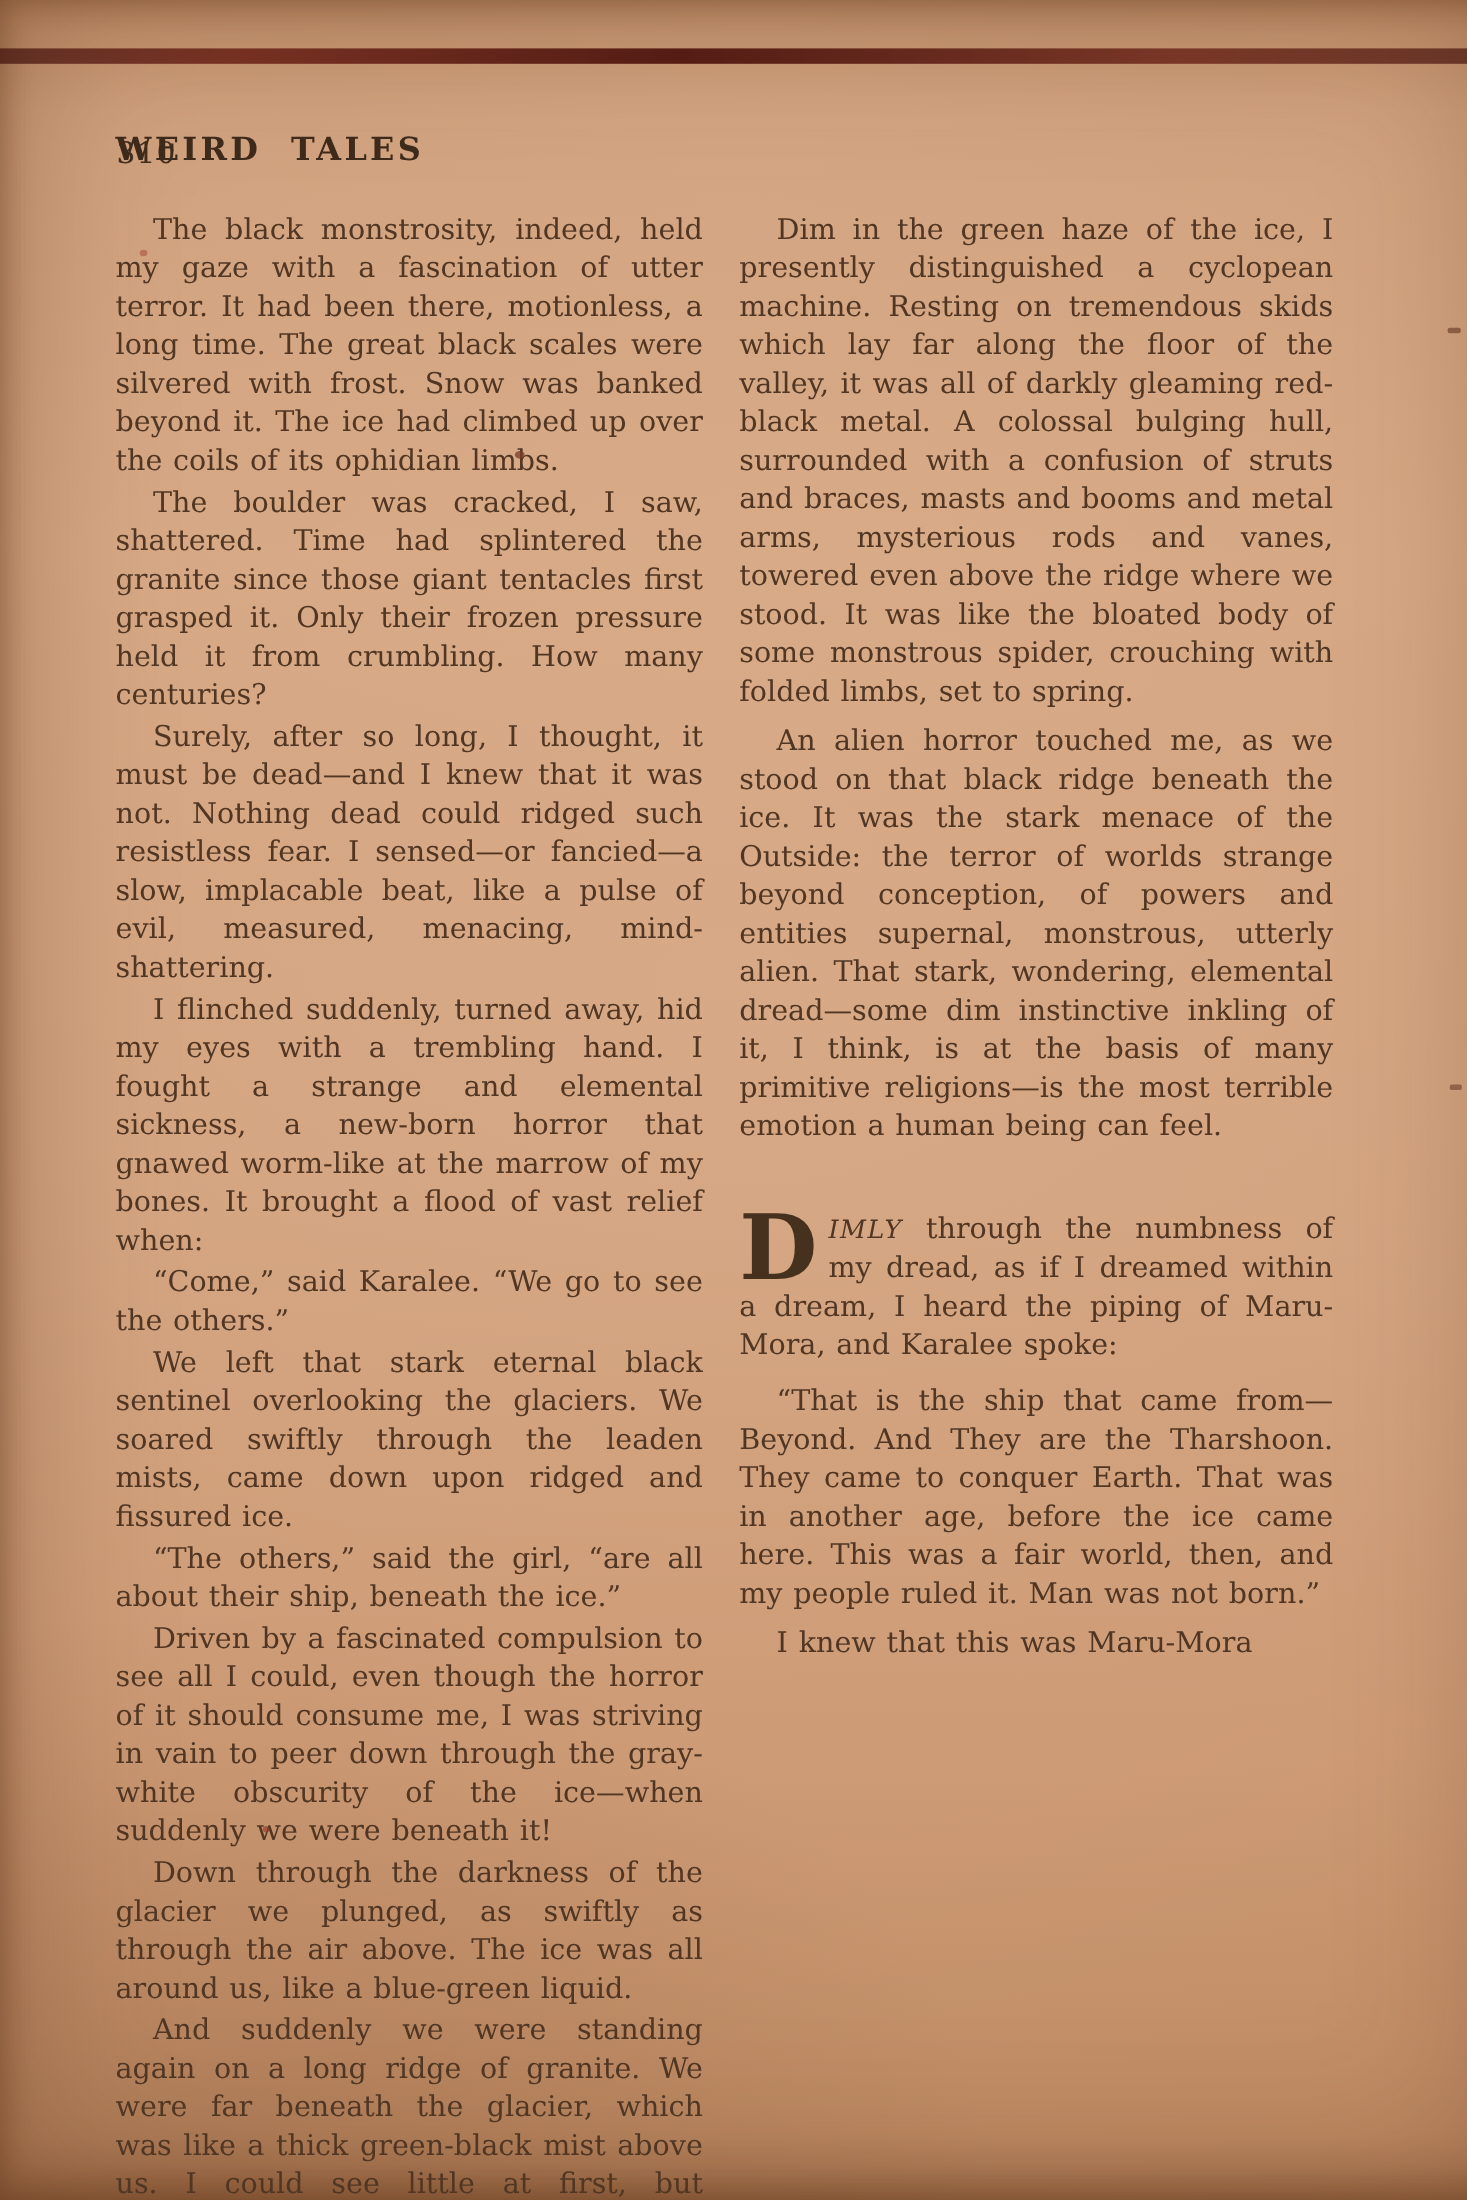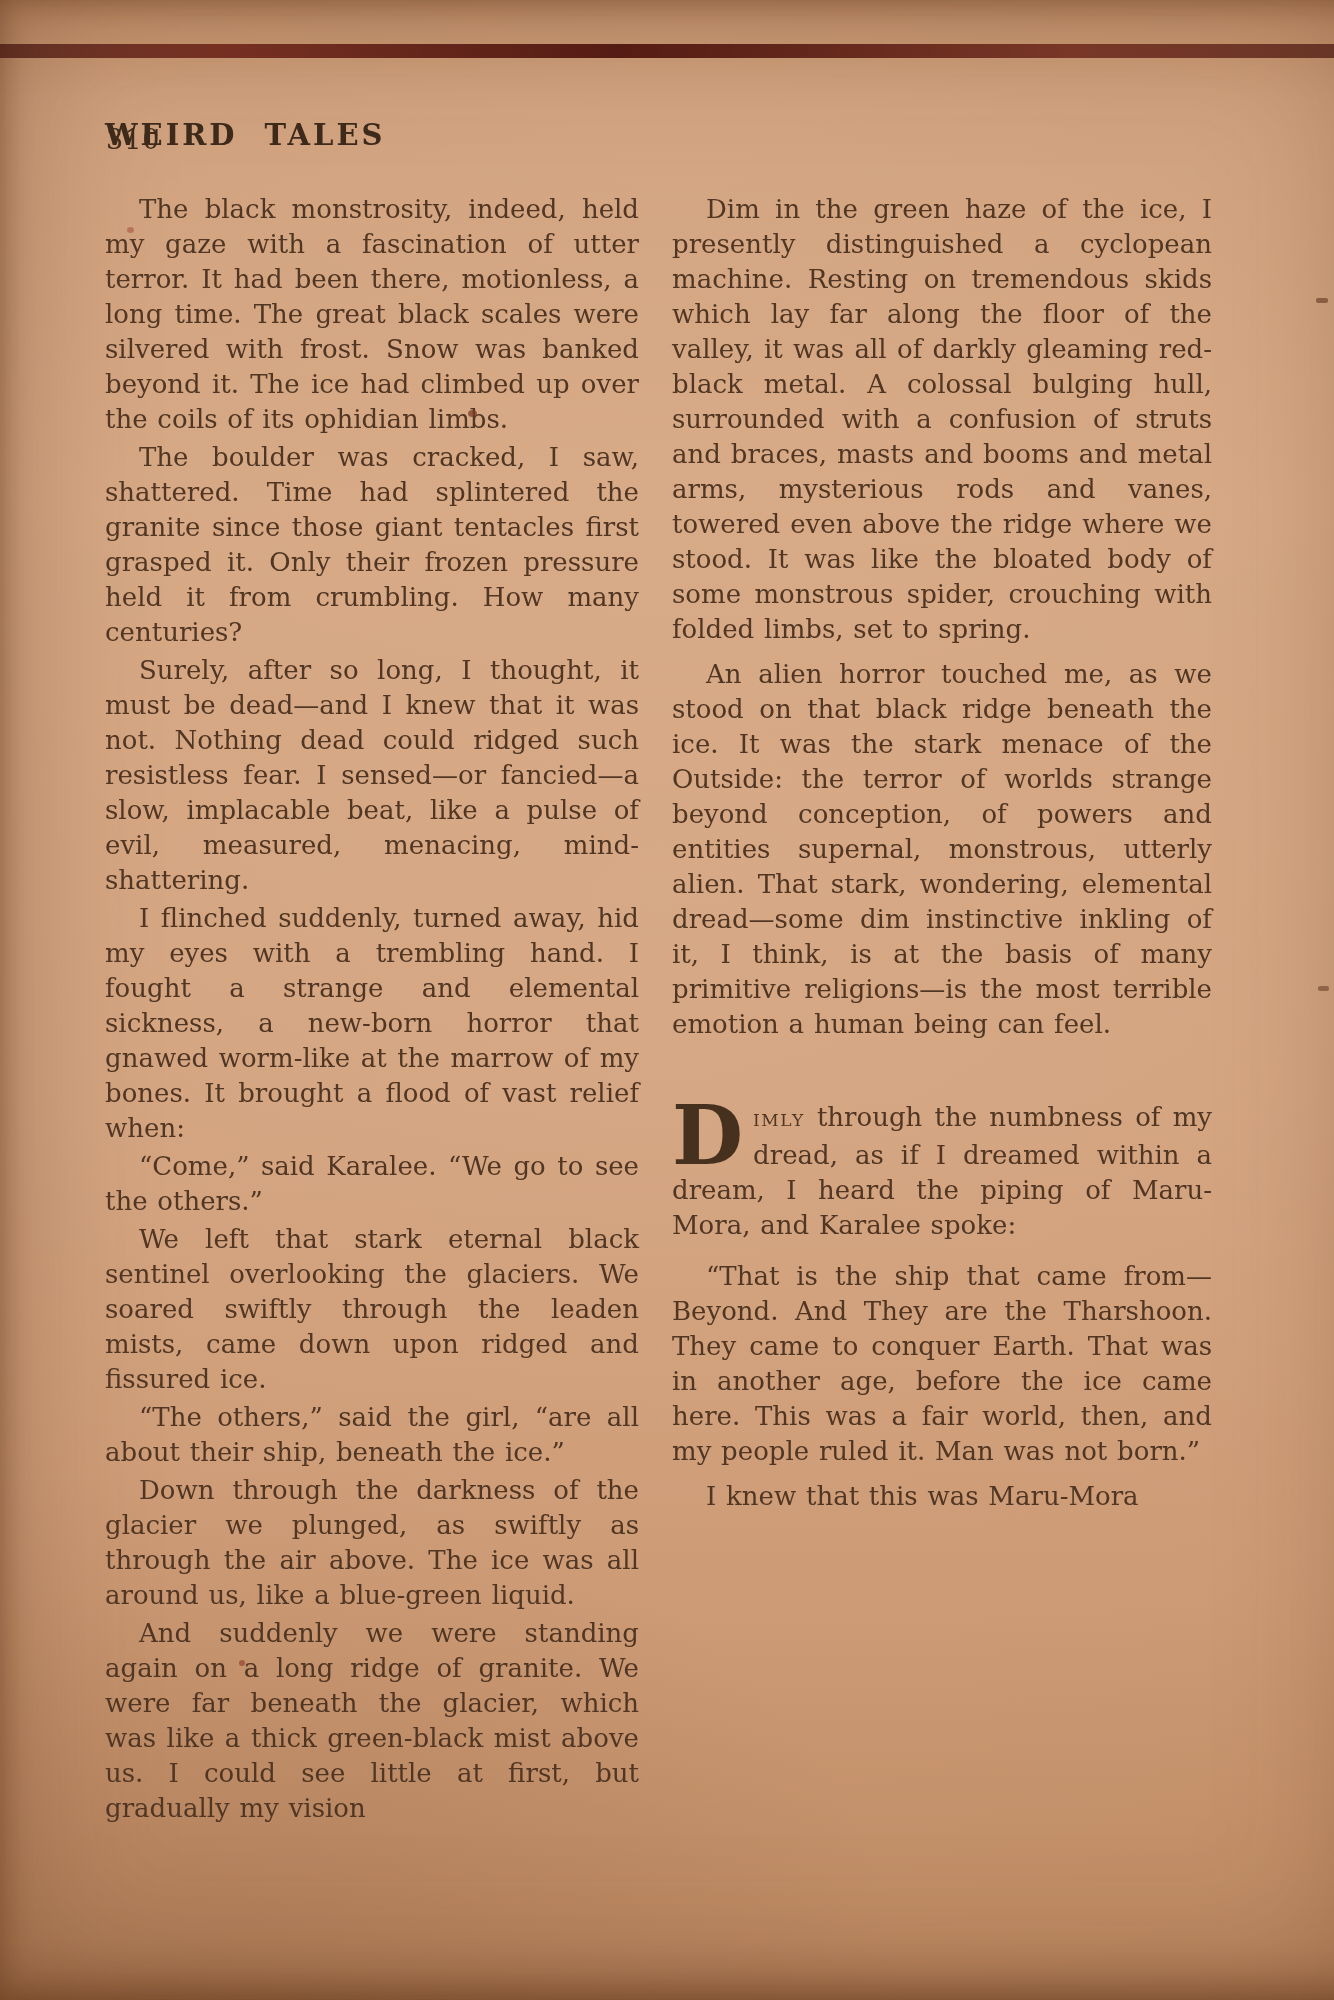--- a/index.html
+++ b/index.html
@@ -60,21 +60,21 @@
   .col-right p + p { margin-top: 10px; }
   .col-right p.gap-section { margin-top: 58px; text-indent: 0; }
   .col-right p.gap-big { margin-top: 16px; }
   .dropcap {
     float: left;
     font-size: 82px; line-height: 62px;
     font-weight: bold;
     padding: 4px 10px 0 0;
     color: #46311f;
   }
-  .smallcaps { font-size: 17px; letter-spacing: 1.5px; }
+  .smallcaps { font-size: 23px; letter-spacing: 1.5px; font-style: italic; }
   .ink-speck {
     position: absolute; border-radius: 50%;
     background: rgba(122,62,38,0.75);
     filter: blur(0.5px);
   }
   .speck-1 { left: 468px;  top: 410px;  width: 9px;  height: 7px; }
   .speck-2 { left: 239px;  top: 1660px; width: 6px;  height: 6px; background: rgba(150,60,40,0.65); }
   .speck-3 { left: 127px;  top: 227px;  width: 7px;  height: 6px; background: rgba(160,70,45,0.5); }
   .speck-4 { left: 1316px; top: 298px;  width: 12px; height: 5px; border-radius: 2px; background: rgba(90,45,25,0.55); }
   .speck-5 { left: 1318px; top: 986px;  width: 11px; height: 5px; border-radius: 2px; background: rgba(90,45,25,0.50); }
@@ -90,20 +90,21 @@
   <h1 class="running-title">WEIRD TALES</h1>
 
   <div class="col col-left">
     <p>The black monstrosity, indeed, held my gaze with a fascination of utter terror. It had been there, motionless, a long time. The great black scales were silvered with frost. Snow was banked beyond it. The ice had climbed up over the coils of its ophidian limbs.</p>
     <p>The boulder was cracked, I saw, shattered. Time had splintered the granite since those giant tentacles first grasped it. Only their frozen pressure held it from crumbling. How many centuries?</p>
     <p>Surely, after so long, I thought, it must be dead—and I knew that it was not. Nothing dead could ridged such resistless fear. I sensed—or fancied—a slow, implacable beat, like a pulse of evil, measured, menacing, mind-shattering.</p>
     <p>I flinched suddenly, turned away, hid my eyes with a trembling hand. I fought a strange and elemental sickness, a new-born horror that gnawed worm-like at the marrow of my bones. It brought a flood of vast relief when:</p>
     <p>“Come,” said Karalee. “We go to see the others.”</p>
     <p>We left that stark eternal black sentinel overlooking the glaciers. We soared swiftly through the leaden mists, came down upon ridged and fissured ice.</p>
     <p>“The others,” said the girl, “are all about their ship, beneath the ice.”</p>
+    <p>Driven by a fascinated compulsion to see all I could, even though the horror of it should consume me, I was striving in vain to peer down through the gray-white obscurity of the ice—when suddenly we were beneath it!</p>
     <p>Down through the darkness of the glacier we plunged, as swiftly as through the air above. The ice was all around us, like a blue-green liquid.</p>
     <p>And suddenly we were standing again on a long ridge of granite. We were far beneath the glacier, which was like a thick green-black mist above us. I could see little at first, but gradually my vision</p>
   </div>
 
   <div class="col col-right">
     <p>Dim in the green haze of the ice, I presently distinguished a cyclopean machine. Resting on tremendous skids which lay far along the floor of the valley, it was all of darkly gleaming red-black metal. A colossal bulging hull, surrounded with a confusion of struts and braces, masts and booms and metal arms, mysterious rods and vanes, towered even above the ridge where we stood. It was like the bloated body of some monstrous spider, crouching with folded limbs, set to spring.</p>
     <p>An alien horror touched me, as we stood on that black ridge beneath the ice. It was the stark menace of the Outside: the terror of worlds strange beyond conception, of powers and entities supernal, monstrous, utterly alien. That stark, wondering, elemental dread—some dim instinctive inkling of it, I think, is at the basis of many primitive religions—is the most terrible emotion a human being can feel.</p>
     <p class="gap-section">
       <span class="dropcap">D</span><span class="smallcaps">IMLY</span><span> through the numbness of my dread, as if I dreamed within a dream, I heard the piping of Maru-Mora, and Karalee spoke:</span>
     </p>

